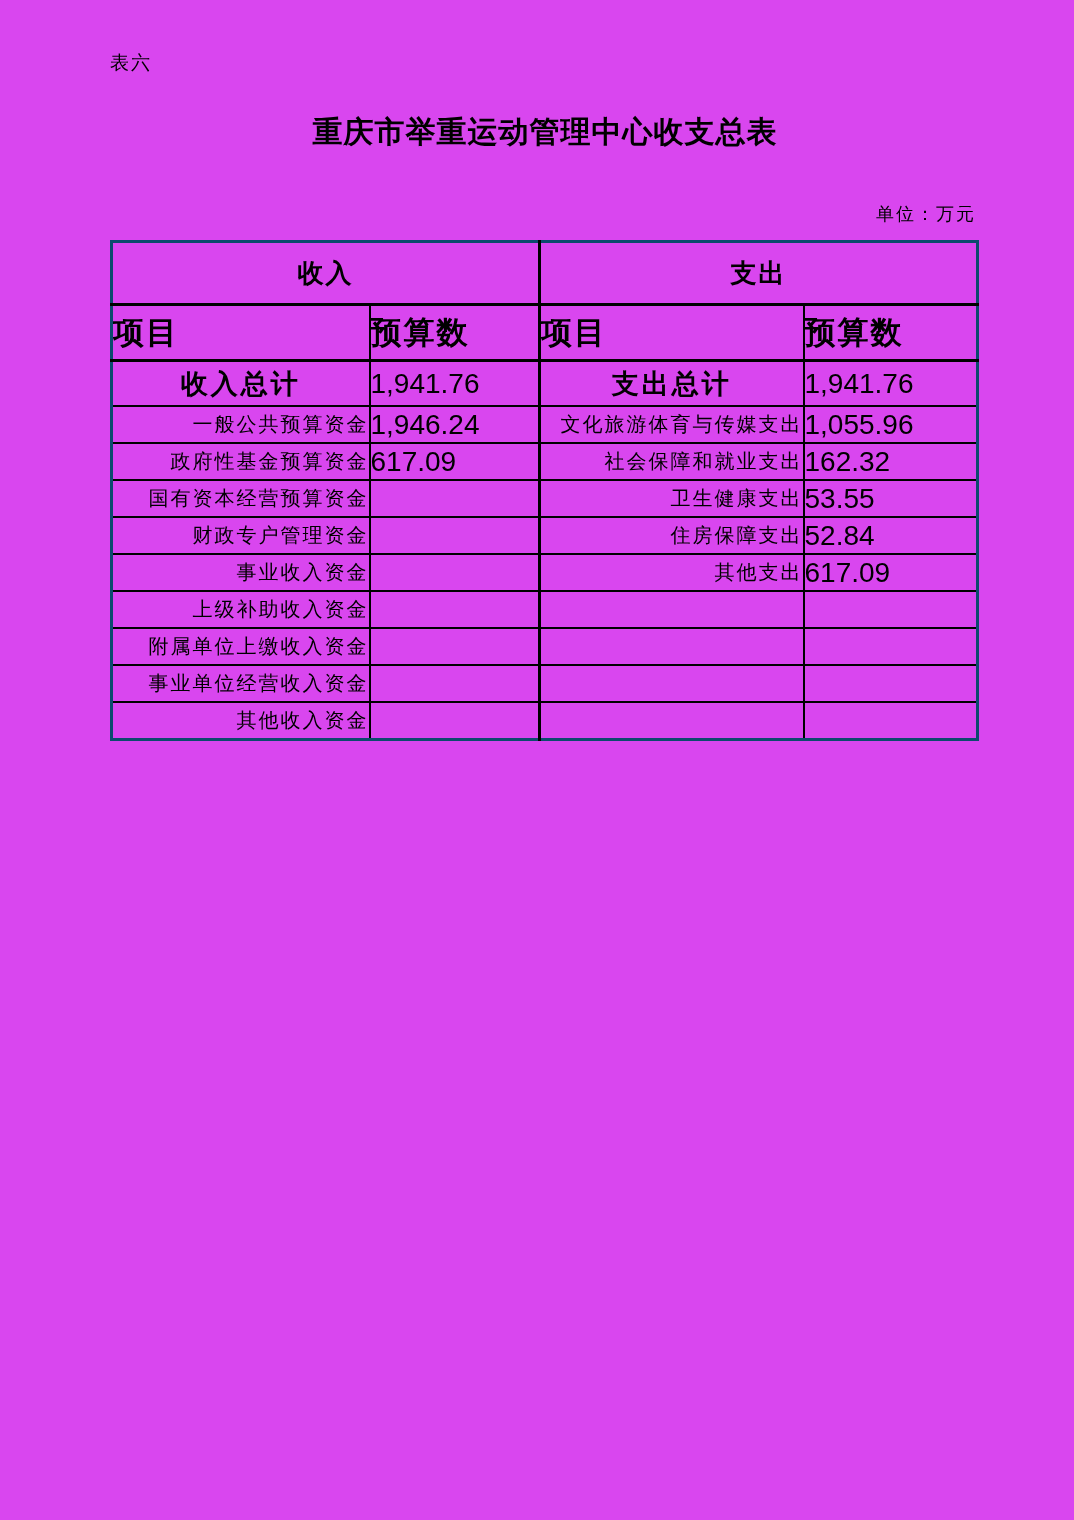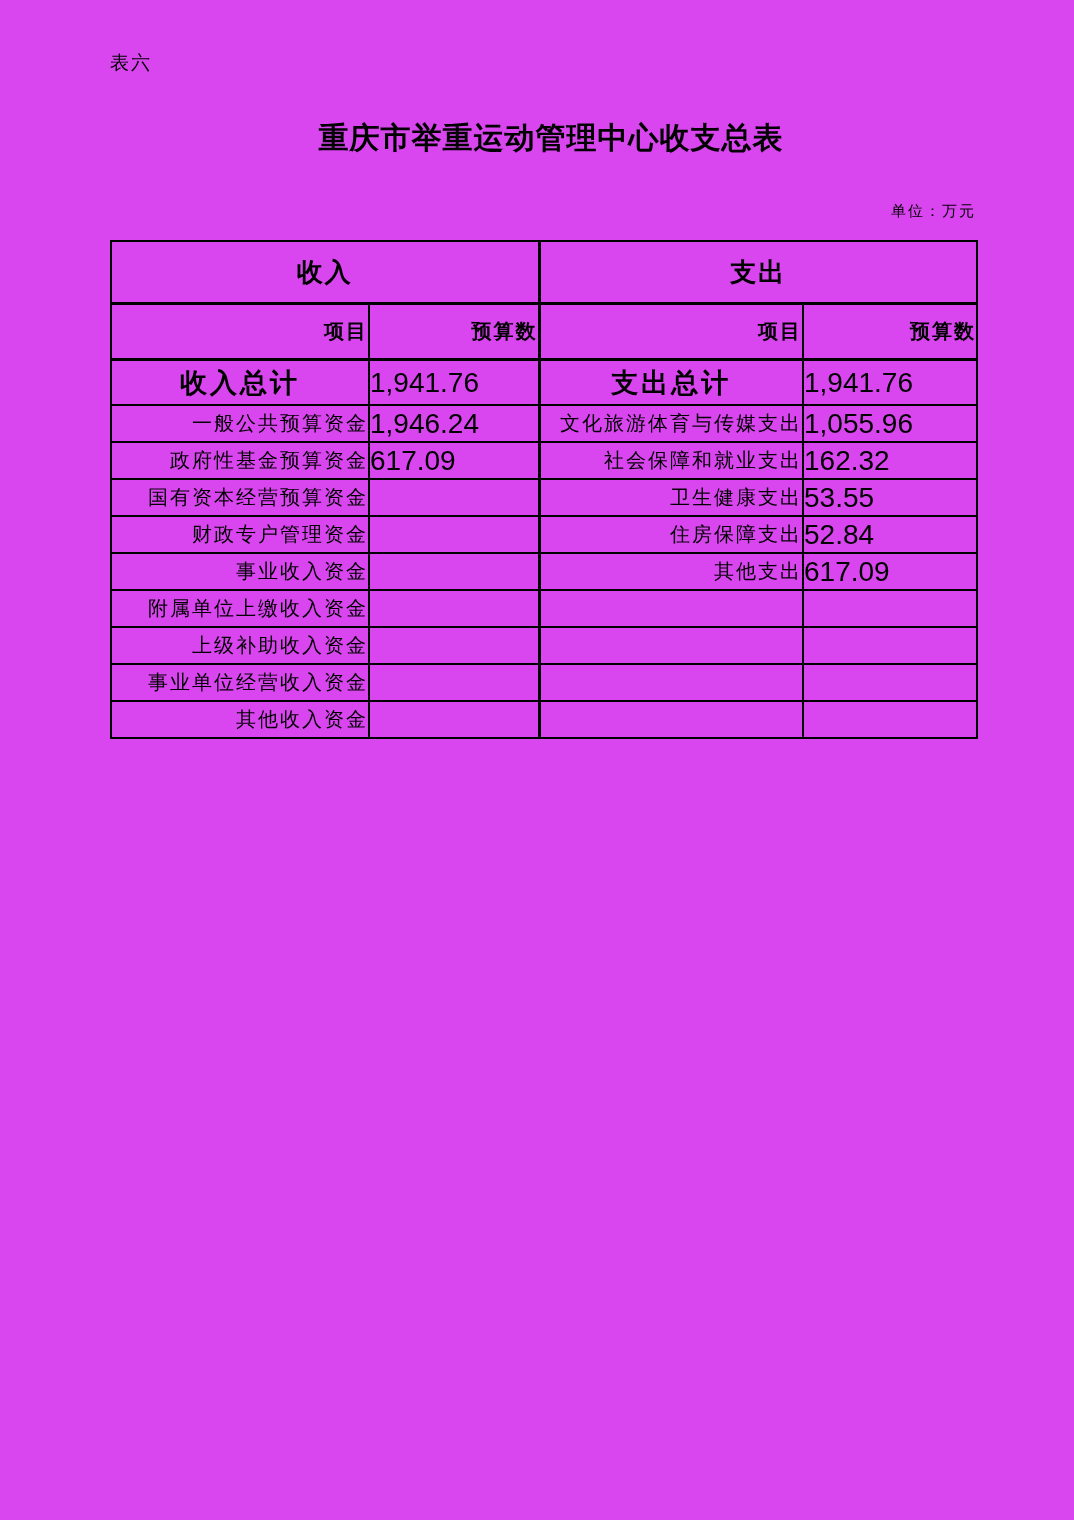--- a/index.html
+++ b/index.html
@@ -22,44 +22,44 @@
     left: 110px;
     top: 50px;
     font-size: 19px;
     letter-spacing: 2px;
   }
   .doc-title {
     position: absolute;
     left: 110px;
     top: 110px;
     width: 866px;
-    margin: 8px;
+    margin: 2px;
     text-align: center;
     font-size: 30px;
     font-weight: bold;
     letter-spacing: 1px;
     font-family: "Liberation Serif", serif;
   }
   .unit-note {
     position: absolute;
     left: 110px;
     top: 202px;
     width: 866px;
     text-align: right;
-    font-size: 15px;
+    font-size: 18px;
     letter-spacing: 2px;
   }
   table.budget {
     position: absolute;
     left: 110px;
     top: 240px;
     width: 866px;
     border-collapse: collapse;
     table-layout: fixed;
-    border: 1px solid #0c4a6e;
+    border: 3px solid #0c4a6e;
   }
   table.budget th, table.budget td {
     border: 2px solid #000000;
     padding: 0;
     overflow: hidden;
     white-space: nowrap;
   }
   
   .mid { border-left-width: 3px !important; }
   
@@ -68,23 +68,23 @@
     font-family: "Liberation Sans", sans-serif;
     font-size: 26px;
     font-weight: bold;
     text-align: center;
     letter-spacing: 2px;
     border-bottom-width: 3px;
   }
   tr.h2 th {
     height: 53px;
     font-family: "Liberation Sans", sans-serif;
-    font-size: 20px;
-    font-weight: bold;
-    text-align: right;
+    font-size: 31px;
+    font-weight: bold;
+    text-align: left;
     letter-spacing: 2px;
     border-bottom-width: 3px;
   }
   
   tr.total td { height: 43px; }
   tr.total td.item {
     text-align: center;
     font-weight: bold;
     font-size: 27px;
     letter-spacing: 3px;
@@ -167,27 +167,27 @@
         <td class="item mid">住房保障支出</td>
         <td class="num">52.84</td>
       </tr>
       <tr class="data">
         <td class="item">事业收入资金</td>
         <td class="num"></td>
         <td class="item mid">其他支出</td>
         <td class="num">617.09</td>
       </tr>
       <tr class="data">
+        <td class="item">上级补助收入资金</td>
+        <td class="num"></td>
+        <td class="item mid"></td>
+        <td class="num"></td>
+      </tr>
+      <tr class="data">
         <td class="item">附属单位上缴收入资金</td>
-        <td class="num"></td>
-        <td class="item mid"></td>
-        <td class="num"></td>
-      </tr>
-      <tr class="data">
-        <td class="item">上级补助收入资金</td>
         <td class="num"></td>
         <td class="item mid"></td>
         <td class="num"></td>
       </tr>
       <tr class="data">
         <td class="item">事业单位经营收入资金</td>
         <td class="num"></td>
         <td class="item mid"></td>
         <td class="num"></td>
       </tr>

